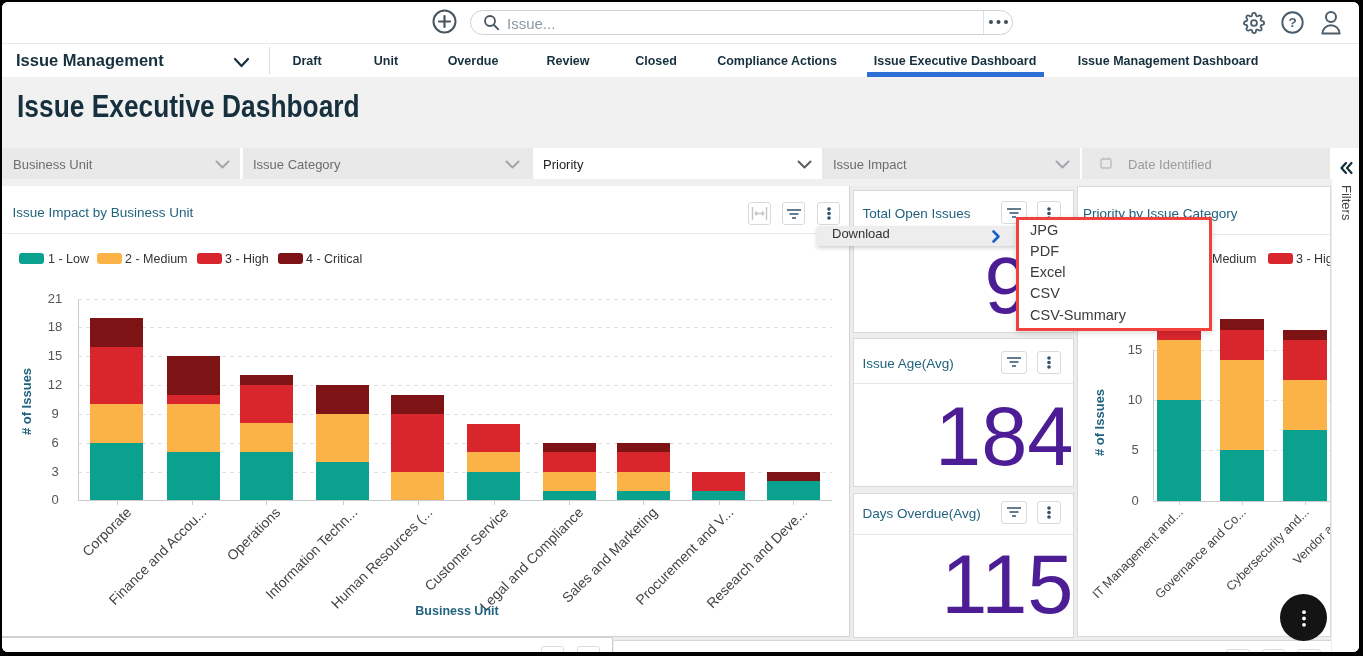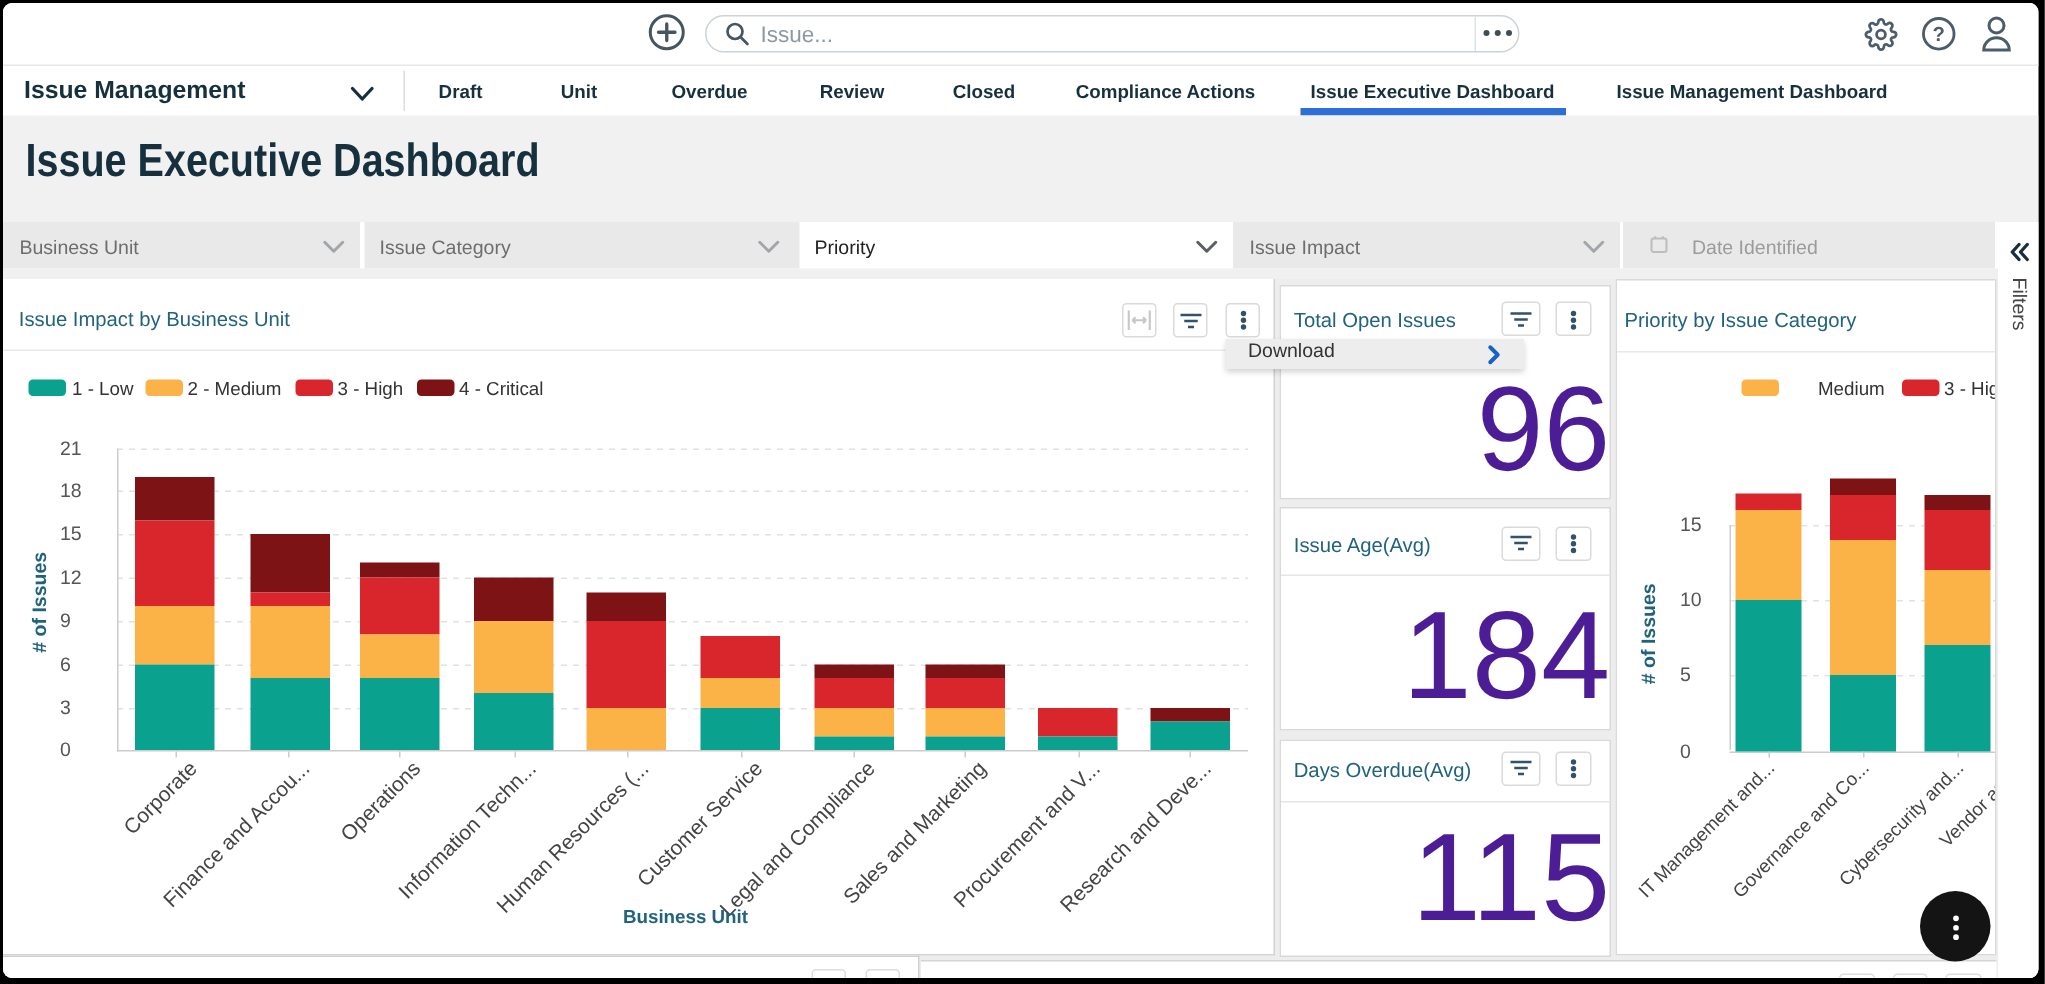--- a/index.html
+++ b/index.html
@@ -21,21 +21,21 @@
   .fcell { position:absolute; top:146px; height:31px; background:#e9e9e9; }
   .flabel { position:absolute; font-size:13px; color:#6d6d6d; top:155px; white-space:nowrap; }
   .panel { position:absolute; background:#fff; }
   .ptitle { position:absolute; font-size:13.5px; color:#21637e; white-space:nowrap; }
   .pbtn { position:absolute; width:23px; height:23px; background:#fff; border:1px solid #dadada; border-radius:3px; }
   .lgsq { position:absolute; width:25px; height:10.5px; border-radius:3px; top:251px; }
   .lgtxt { position:absolute; font-size:12.5px; color:#333; top:250px; white-space:nowrap; }
   .grid { position:absolute; height:1px;
     background:repeating-linear-gradient(90deg,#e1e1e1 0 4px,transparent 4px 8px); }
   .bar { position:absolute; display:flex; flex-direction:column-reverse; }
-  .ylab { position:absolute; font-size:13px; color:#555; text-align:left; width:30px; }
+  .ylab { position:absolute; font-size:13px; color:#555; text-align:center; width:30px; }
   .xlab { position:absolute; font-size:14px; color:#444; text-align:right; width:150px;
     transform:rotate(-45deg); transform-origin:100% 0; white-space:nowrap; }
   .bignum { position:absolute; font-size:81px; color:#4c1d95; width:221px; text-align:right;
     line-height:1; letter-spacing:0px; }
   .menuitem { height:21.3px; line-height:21.3px; font-size:14.5px; color:#3b3b3b; padding-left:11px; }
   .t { background:#0aa18f; } .o { background:#fbb348; } .r { background:#d8262c; } .d { background:#7e1315; }
 </style>
 </head>
 <body>
 <div id="app">
@@ -346,13 +346,20 @@
     <circle cx="2" cy="2.2" r="1.9" fill="#fff"></circle>
       <circle cx="2" cy="8.5" r="1.9" fill="#fff"></circle>
       <circle cx="2" cy="14.8" r="1.9" fill="#fff"></circle>
   </svg>
 
   <div class="abs" style="left:814.5px;top:223.7px;width:199.5px;height:20px;background:#ededed;z-index:20;box-shadow:0 2px 4px rgba(0,0,0,0.18)"></div>
   <div class="abs" style="left:830px;top:223.5px;font-size:13px;color:#333;z-index:21">Download</div>
   <svg class="abs" style="left:990px;top:228px;z-index:21" width="9" height="13" viewBox="0 0 9 13">
     <path d="M1.5 1.5l5 5-5 5" fill="none" stroke="#1862c6" stroke-width="2.6" stroke-linecap="round" stroke-linejoin="round"></path>
   </svg>
+  <div class="abs" style="left:1014px;top:214.5px;width:195.5px;height:114px;background:#fff;border:3px solid #f2423d;z-index:22;box-shadow:0 2px 6px rgba(0,0,0,0.15)">
+    <div class="menuitem">JPG</div>
+    <div class="menuitem">PDF</div>
+    <div class="menuitem">Excel</div>
+    <div class="menuitem">CSV</div>
+    <div class="menuitem">CSV-Summary</div>
+  </div>
 </div>
 
 </body></html>

